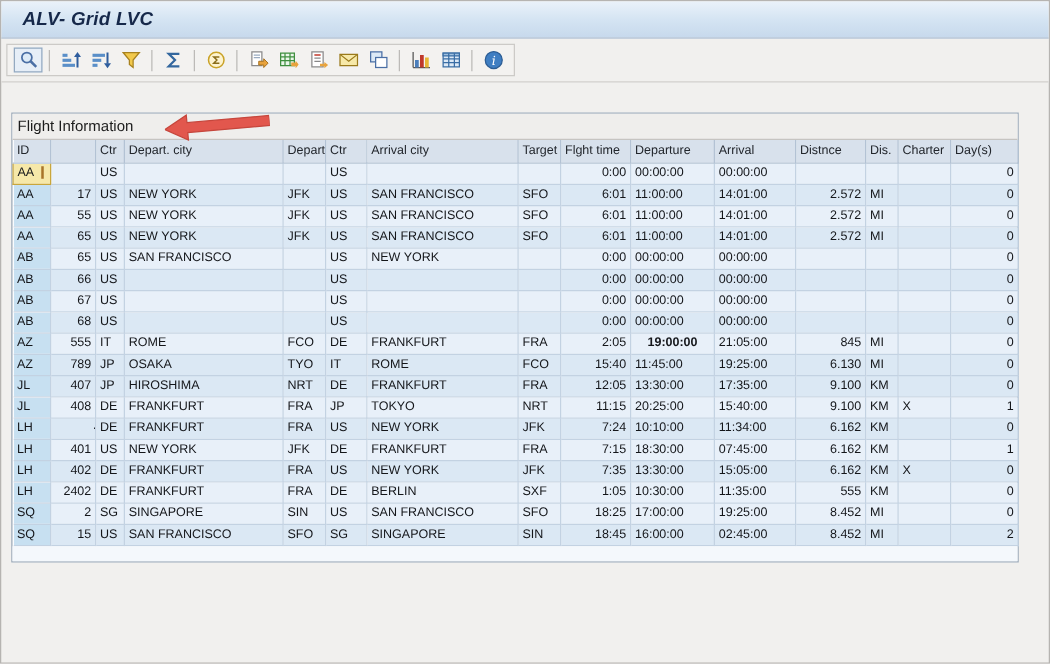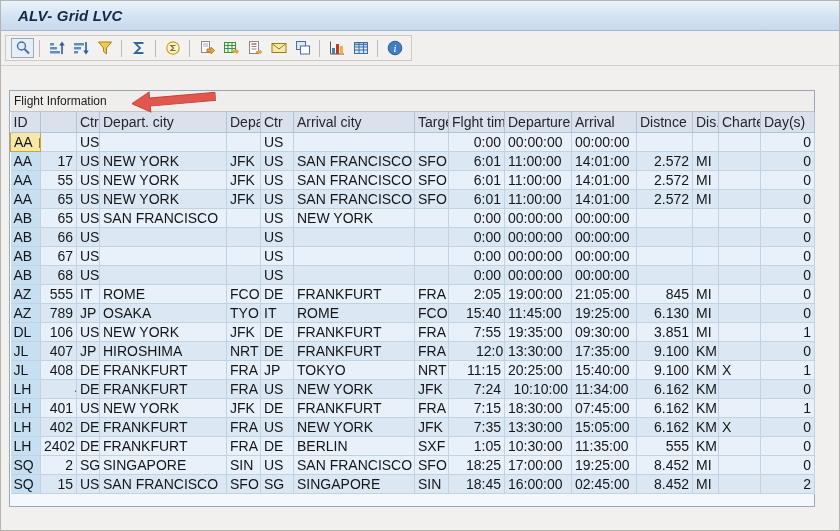--- a/index.html
+++ b/index.html
@@ -15,21 +15,21 @@
   .toolbar-frame { display:inline-flex; align-items:center; gap:1px; border:1px solid #cccac7; background:#f3f2f0; padding:2px 5px; }
   .tb-icon { width:23px; height:20px; display:inline-flex; align-items:center; justify-content:center; cursor:pointer; }
   .tb-icon svg { width:16px; height:16px; display:block; }
   .tb-icon.framed { border:1px solid #93a9c0; background:#e6eef7; }
   .tb-sep { width:1px; height:17px; background:#bcbab7; margin:0 4px; }
 
   .alv { margin:24px 0 0 8px; width:806px; border:1px solid #9aa8b6; background:#fbfcfe; }
   .alv-title { height:21px; background:#efeeec; display:flex; align-items:center; padding:0 4px;
                font-size:12px; color:#1c1c1c; border-bottom:1px solid #c6c4c1; }
 
-  table.alv-grid { border-collapse:collapse; table-layout:fixed; width:804px; font-size:14px; color:#14161a; }
+  table.alv-grid { border-collapse:collapse; table-layout:fixed; width:804px; font-size:10px; color:#14161a; }
   table.alv-grid th { background:#d8e1ec; border-right:1px solid #b3c2d4; border-bottom:1px solid #b3c2d4;
        font-weight:normal; padding:2px 3px; height:18px; text-align:left; white-space:nowrap; overflow:hidden; color:#22262c; }
   table.alv-grid td { border-right:1px solid #c3d2e2; border-bottom:1px solid #c3d2e2; padding:1px 3px;
        height:17px; white-space:nowrap; overflow:hidden; }
   tr.even td { background:#e8f0f9; }
   tr.odd  td { background:#dbe8f4; }
   table.alv-grid td.key { background:#c7e0f1; }
   table.alv-grid td.selected { background:#f6e8a9; border:1px solid #c9a63c; }
   .cell-cursor { display:inline-block; width:2px; height:10px; background:#a8742a; margin-left:6px; vertical-align:middle; }
   .grid-filler { height:12px; background:#f4f8fc; }
@@ -349,21 +349,21 @@
           <tr class="even">
             <td class="key" style="text-align: left;">AZ</td>
             <td style="text-align: right;">555</td>
             <td style="text-align: left;">IT</td>
             <td style="text-align: left;">ROME</td>
             <td style="text-align: left;">FCO</td>
             <td style="text-align: left;">DE</td>
             <td style="text-align: left;">FRANKFURT</td>
             <td style="text-align: left;">FRA</td>
             <td style="text-align: right;">2:05</td>
-            <td style="text-align: left;">19:00:00</td>
+            <td style="text-align: center; font-weight: bold;">19:00:00</td>
             <td style="text-align: left;">21:05:00</td>
             <td style="text-align: right;">845</td>
             <td style="text-align: left;">MI</td>
             <td style="text-align: left;"></td>
             <td style="text-align: right;">0</td>
           </tr>
           <tr class="odd">
             <td class="key" style="text-align: left;">AZ</td>
             <td style="text-align: right;">789</td>
             <td style="text-align: left;">JP</td>
@@ -373,37 +373,20 @@
             <td style="text-align: left;">ROME</td>
             <td style="text-align: left;">FCO</td>
             <td style="text-align: right;">15:40</td>
             <td style="text-align: left;">11:45:00</td>
             <td style="text-align: left;">19:25:00</td>
             <td style="text-align: right;">6.130</td>
             <td style="text-align: left;">MI</td>
             <td style="text-align: left;"></td>
             <td style="text-align: right;">0</td>
           </tr>
-          <tr class="even">
-            <td class="key" style="text-align: left;">DL</td>
-            <td style="text-align: right;">106</td>
-            <td style="text-align: left;">US</td>
-            <td style="text-align: left;">NEW YORK</td>
-            <td style="text-align: left;">JFK</td>
-            <td style="text-align: left;">DE</td>
-            <td style="text-align: left;">FRANKFURT</td>
-            <td style="text-align: left;">FRA</td>
-            <td style="text-align: right;">7:55</td>
-            <td style="text-align: left;">19:35:00</td>
-            <td style="text-align: left;">09:30:00</td>
-            <td style="text-align: right;">3.851</td>
-            <td style="text-align: left;">MI</td>
-            <td style="text-align: left;"></td>
-            <td style="text-align: right;">1</td>
-          </tr>
           <tr class="odd">
             <td class="key" style="text-align: left;">JL</td>
             <td style="text-align: right;">407</td>
             <td style="text-align: left;">JP</td>
             <td style="text-align: left;">HIROSHIMA</td>
             <td style="text-align: left;">NRT</td>
             <td style="text-align: left;">DE</td>
             <td style="text-align: left;">FRANKFURT</td>
             <td style="text-align: left;">FRA</td>
             <td style="text-align: center; padding-left: 27px;">12:05</td>
@@ -434,21 +417,21 @@
           <tr class="odd">
             <td class="key" style="text-align: left;">LH</td>
             <td style="text-align: right; padding-left: 34px;">400</td>
             <td style="text-align: left;">DE</td>
             <td style="text-align: left;">FRANKFURT</td>
             <td style="text-align: left;">FRA</td>
             <td style="text-align: left;">US</td>
             <td style="text-align: left;">NEW YORK</td>
             <td style="text-align: left;">JFK</td>
             <td style="text-align: right;">7:24</td>
-            <td style="text-align: right;">10:10:00</td>
+            <td style="text-align: left;">10:10:00</td>
             <td style="text-align: left;">11:34:00</td>
             <td style="text-align: right;">6.162</td>
             <td style="text-align: left;">KM</td>
             <td style="text-align: left;"></td>
             <td style="text-align: right;">0</td>
           </tr>
           <tr class="even">
             <td class="key" style="text-align: left;">LH</td>
             <td style="text-align: right;">401</td>
             <td style="text-align: left;">US</td>

